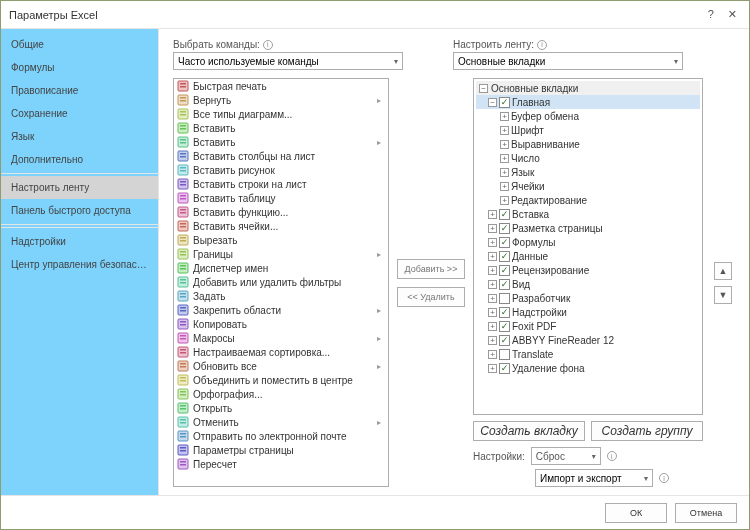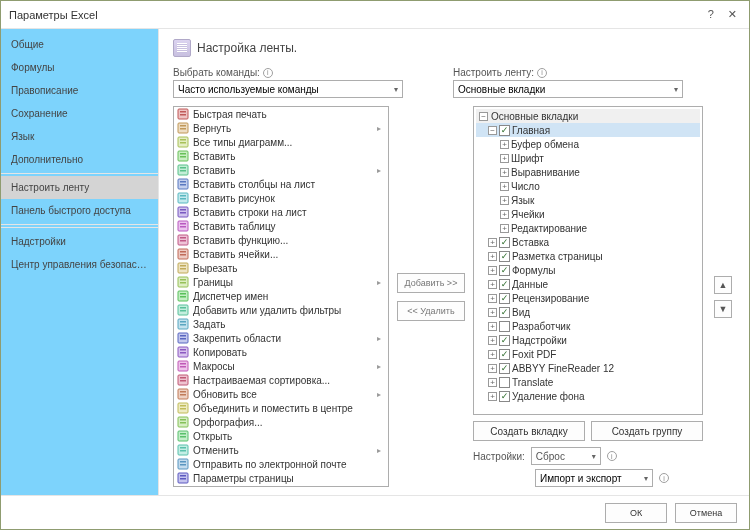--- a/index.html
+++ b/index.html
@@ -36,21 +36,21 @@
   .tree-inner { padding: 2px; }
   .tree-item { display: flex; align-items: center; gap: 2px; height: 14px; font-size: 10px; color: #333; white-space: nowrap; }
   .tree-item.selected { background: #d0e4f5; }
   .exp { width: 9px; height: 9px; border: 1px solid #999; font-size: 8px; line-height: 7px; text-align: center; color: #666; flex-shrink: 0; background:#fff; }
   .chk { width: 11px; height: 11px; border: 1px solid #888; font-size: 9px; line-height: 9px; text-align: center; color: #2a6b28; flex-shrink: 0; background:#fff; }
   .middle-btns { width: 68px; display: flex; flex-direction: column; justify-content: center; gap: 8px; align-items: stretch; }
   .btn { border: 1px solid #adadad; background: #fdfdfd; font-size: 9px; color: #777; height: 20px; display: flex; align-items: center; justify-content: center; padding: 0 4px; }
   .right-side { width: 24px; display: flex; flex-direction: column; justify-content: center; gap: 6px; align-items: center; }
   .arrow-btn { width: 18px; height: 18px; border: 1px solid #adadad; background: #fdfdfd; font-size: 9px; color: #555; display: flex; align-items: center; justify-content: center; }
   .bottom-ribbon-row { display: flex; gap: 6px; margin-top: 6px; }
-  .bottom-ribbon-row .btn { flex: 1; color: #333; font-size: 10px; height: 20px; white-space: nowrap; }
+  .bottom-ribbon-row .btn { flex: 1; color: #333; font-size: 12px; height: 20px; white-space: nowrap; font-style: italic; }
   .settings-row { display: flex; align-items: center; gap: 6px; margin-top: 6px; font-size: 10px; color: #555; }
   .settings-row .combo { width: 70px; height: 18px; }
   .import-row { margin-top: 4px; display: flex; gap: 6px; align-items: center; }
   .import-row .combo { width: 118px; height: 18px; }
   .footer { height: 34px; border-top: 1px solid #e5e5e5; display: flex; align-items: center; justify-content: flex-end; gap: 8px; padding: 0 12px; }
   .footer .btn { width: 62px; height: 20px; color: #333; }
   .header-cell { background: #f0f0f0; height: 14px; display: flex; align-items: center; gap: 3px; padding: 0 3px; font-size: 10px; }
   
   .listbox.scroll { overflow-y: scroll; }
   .listbox::-webkit-scrollbar { width: 14px; }
@@ -80,24 +80,20 @@
         <div class="sidebar-divider"></div>
         <div class="sidebar-item selected">Настроить ленту</div>
         <div class="sidebar-item">Панель быстрого доступа</div>
         <div class="sidebar-divider"></div>
         <div class="sidebar-divider"></div>
         <div class="sidebar-item">Надстройки</div>
         <div class="sidebar-item">Центр управления безопасностью</div>
       </div>
 
     <div class="main">
-      <div class="main-title">
-        <span class="main-title-icon"></span>
-        <span class="main-title-text">Настройка ленты.</span>
-      </div>
 
       <div class="row-top">
         <div class="col col-left">
           <div class="label-top">
             <span>Выбрать команды:</span>
             <span class="info-icon">i</span>
           </div>
           <div class="combo">
             <span>Часто используемые команды</span>
             <span class="chev">▾</span>

